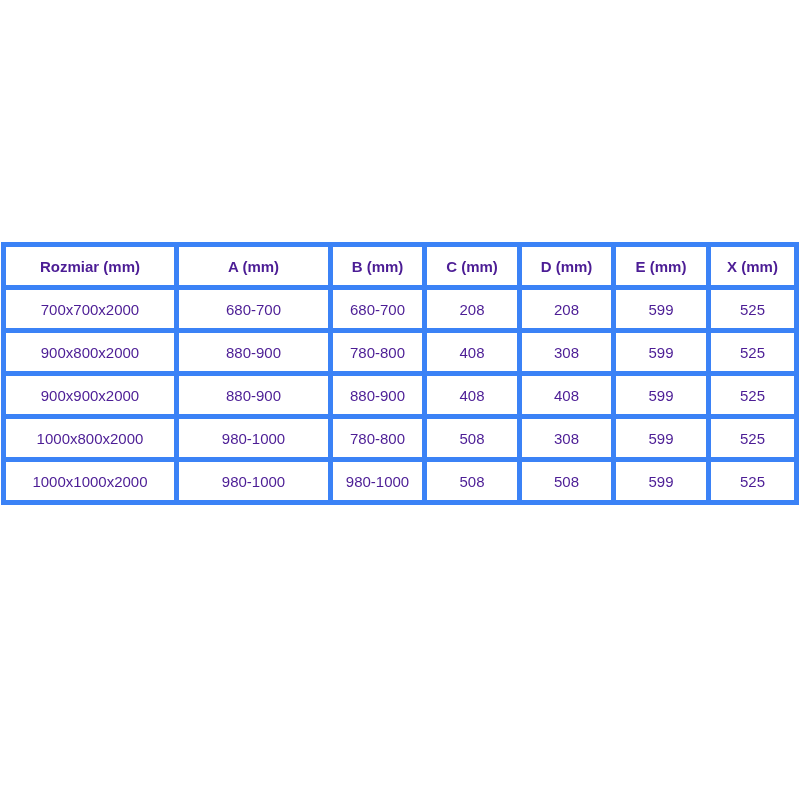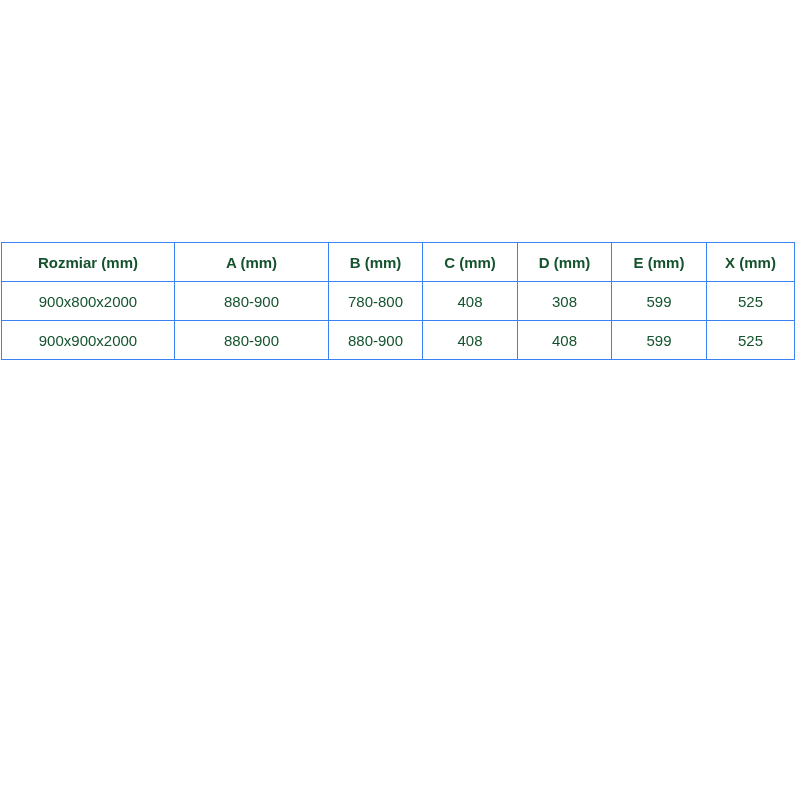--- a/index.html
+++ b/index.html
@@ -18,25 +18,25 @@
   table.size-table {
     position: absolute;
     left: 1px;
     top: 242px;
     width: 793px;
     border-collapse: collapse;
     table-layout: fixed;
   }
   .size-table th,
   .size-table td {
-    border: 1px solid #3b82f6;
+    border: 5px solid #3b82f6;
     text-align: center;
     vertical-align: middle;
     padding: 0;
-    color: #14532d;
+    color: #4c1d95;
     height: 38px;
     font-size: 15px;
     line-height: 1;
     white-space: nowrap;
     overflow: hidden;
   }
   .size-table th {
     font-weight: bold;
   }
   col.c0 { width: 173px; }
@@ -67,32 +67,59 @@
         <th>A (mm)</th>
         <th>B (mm)</th>
         <th>C (mm)</th>
         <th>D (mm)</th>
         <th>E (mm)</th>
         <th>X (mm)</th>
       </tr>
     </thead>
     <tbody>
       <tr>
+        <td>700x700x2000</td>
+        <td>680-700</td>
+        <td>680-700</td>
+        <td>208</td>
+        <td>208</td>
+        <td>599</td>
+        <td>525</td>
+      </tr>
+      <tr>
         <td>900x800x2000</td>
         <td>880-900</td>
         <td>780-800</td>
         <td>408</td>
         <td>308</td>
         <td>599</td>
         <td>525</td>
       </tr>
       <tr>
         <td>900x900x2000</td>
         <td>880-900</td>
         <td>880-900</td>
         <td>408</td>
         <td>408</td>
         <td>599</td>
         <td>525</td>
       </tr>
+      <tr>
+        <td>1000x800x2000</td>
+        <td>980-1000</td>
+        <td>780-800</td>
+        <td>508</td>
+        <td>308</td>
+        <td>599</td>
+        <td>525</td>
+      </tr>
+      <tr>
+        <td>1000x1000x2000</td>
+        <td>980-1000</td>
+        <td>980-1000</td>
+        <td>508</td>
+        <td>508</td>
+        <td>599</td>
+        <td>525</td>
+      </tr>
     </tbody>
   </table>
 </div>
 
 </body></html>

